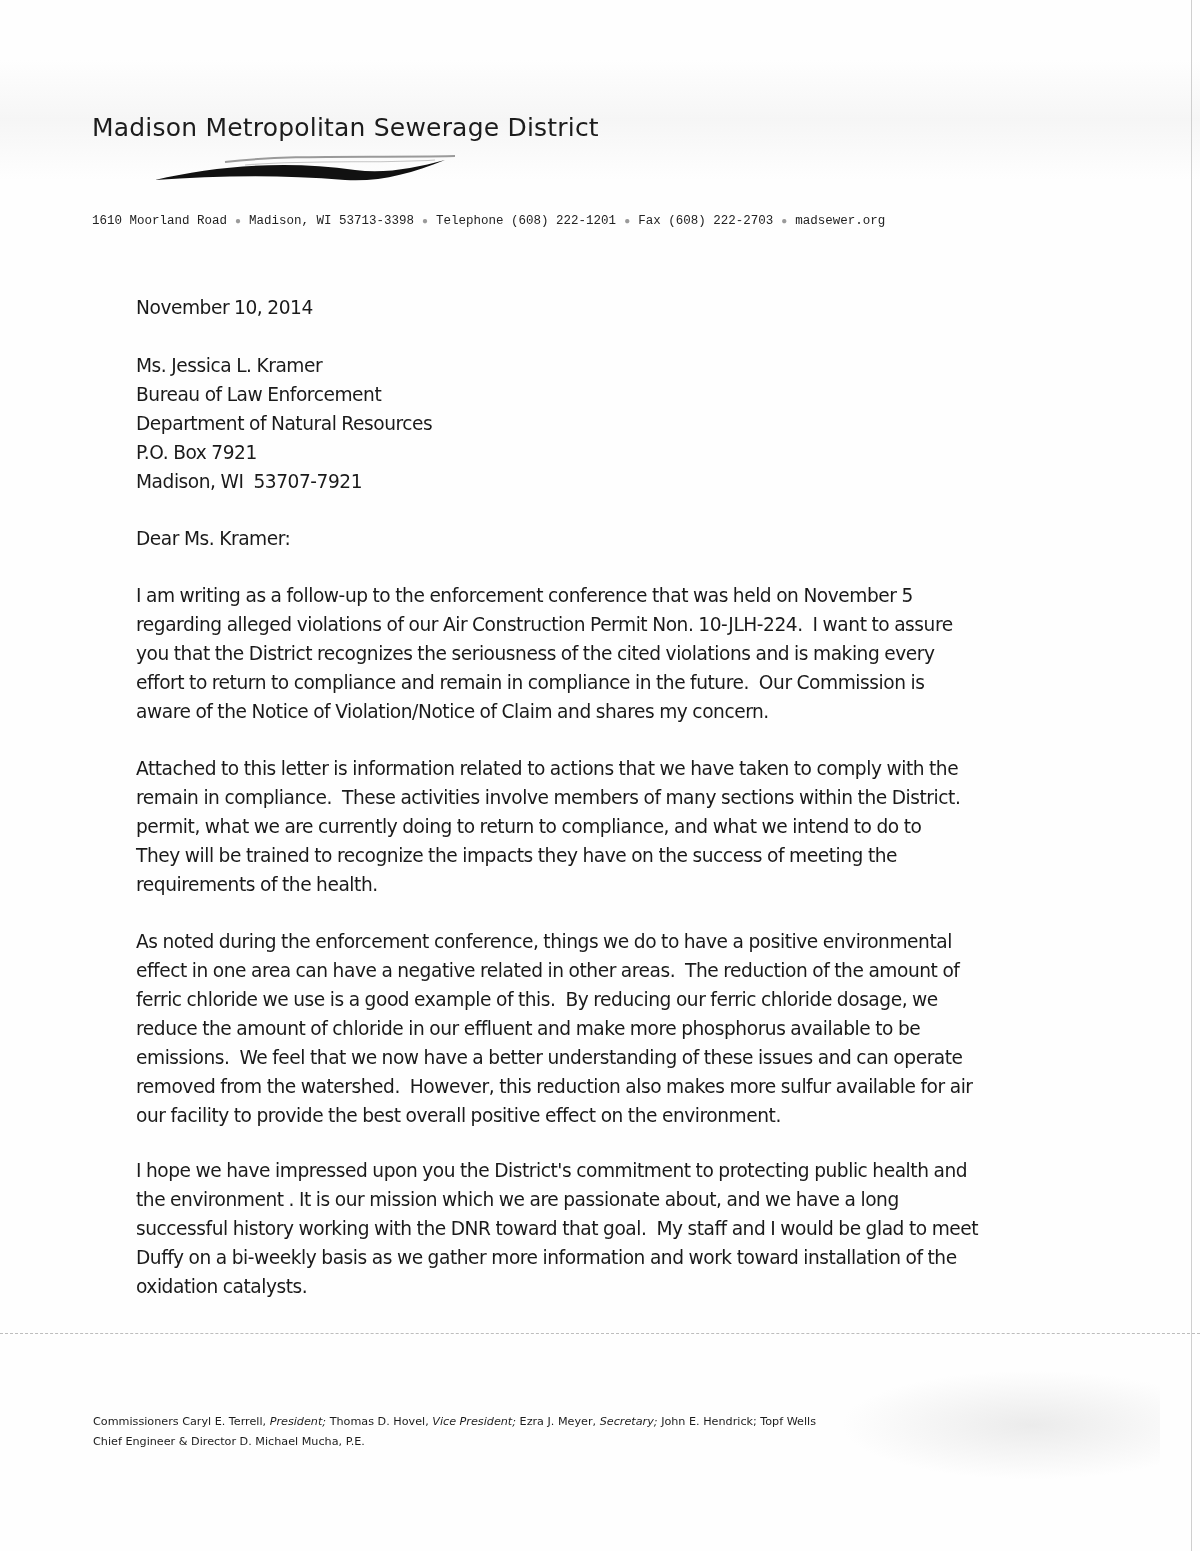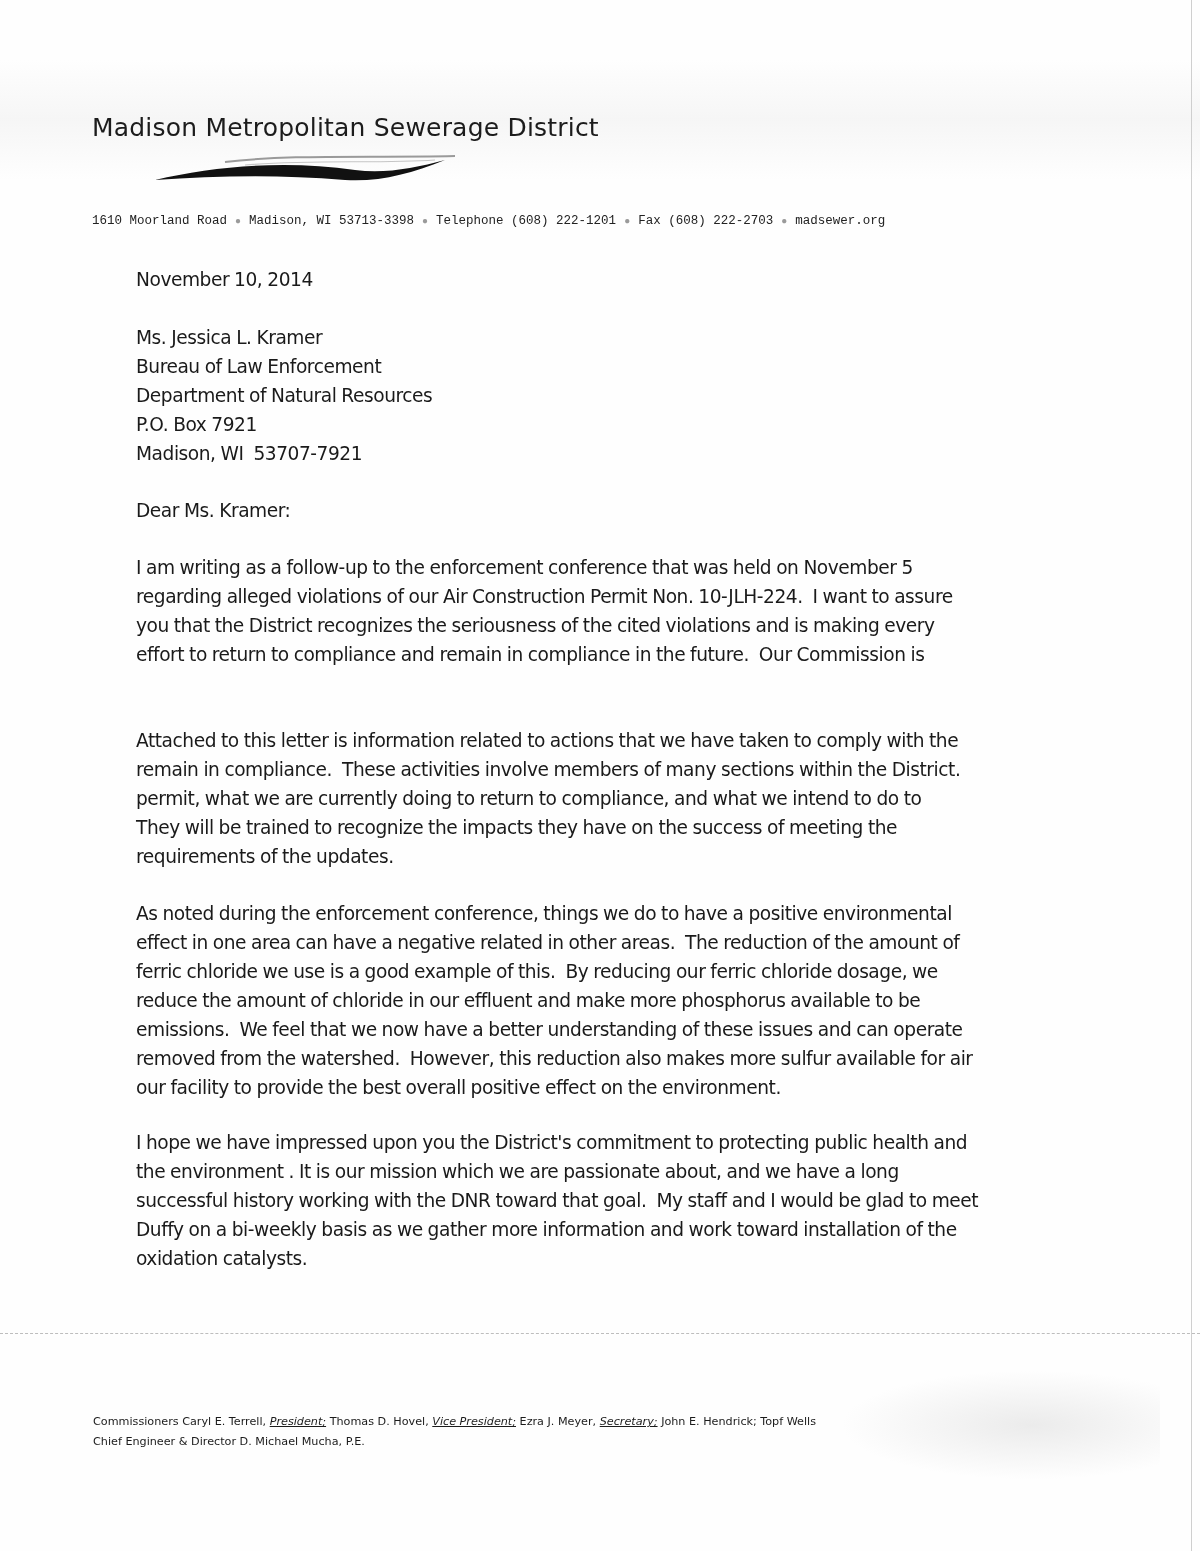--- a/index.html
+++ b/index.html
@@ -26,29 +26,29 @@
   .date { position: absolute; left: 136px; top: 265px; }
   .recipient { position: absolute; left: 136px; top: 323px; }
   .salutation { position: absolute; left: 136px; top: 496px; }
   .para { position: absolute; left: 136px; width: 930px; }
   .p1 { top: 553px; }
   .p2 { top: 726px; }
   .p3 { top: 899px; }
   .p4 { top: 1128px; }
   .text {
     font-family: "DejaVu Sans", sans-serif; font-size: 18.6px; line-height: 29px; color: #1a1a1a;
-    letter-spacing: -0.45px; word-spacing: -0.5px;
+    letter-spacing: -0.45px; word-spacing: -0.5px; margin-top: 28px;
   }
   .divider {
     position: absolute; left: 0; top: 1333px; width: 1200px; height: 0;
     border-top: 1px dashed #bdbdbd;
   }
   .footer { position: absolute; left: 93px; top: 1412px; font-size: 11.2px; line-height: 20px; color: #1b1b1b; font-family: "DejaVu Sans", sans-serif; }
   .footer b { font-weight: normal; margin-top: 24px; }
-  .footer i { font-style: italic; text-decoration: underline; }
+  .footer i { font-style: italic; }
   .speckle {
     position: absolute; right: 40px; top: 1370px; width: 320px; height: 110px;
     background: radial-gradient(ellipse at 60% 50%, rgba(200,200,200,0.35), rgba(255,255,255,0) 70%);
   }
 </style>
 </head>
 <body>
 
 <div class="page">
   <div class="scan-top"></div>
@@ -76,28 +76,29 @@
     <div style="white-space:pre">Madison, WI  53707-7921</div>
   </div>
 
   <div class="salutation text">Dear Ms. Kramer:</div>
 
   <div class="para p1 text">
     <div style="white-space:pre">I am writing as a follow-up to the enforcement conference that was held on November 5</div>
     <div style="white-space:pre">regarding alleged violations of our Air Construction Permit Non. 10-JLH-224.  I want to assure</div>
     <div style="white-space:pre">you that the District recognizes the seriousness of the cited violations and is making every</div>
     <div style="white-space:pre">effort to return to compliance and remain in compliance in the future.  Our Commission is</div>
+    <div style="white-space:pre">aware of the Notice of Violation/Notice of Claim and shares my concern.</div>
   </div>
 
   <div class="para p2 text">
     <div style="white-space:pre">Attached to this letter is information related to actions that we have taken to comply with the</div>
     <div style="white-space:pre">remain in compliance.  These activities involve members of many sections within the District.</div>
     <div style="white-space:pre">permit, what we are currently doing to return to compliance, and what we intend to do to</div>
     <div style="white-space:pre">They will be trained to recognize the impacts they have on the success of meeting the</div>
-    <div style="white-space:pre">requirements of the updates.</div>
+    <div style="white-space:pre">requirements of the health.</div>
   </div>
 
   <div class="para p3 text">
     <div style="white-space:pre">As noted during the enforcement conference, things we do to have a positive environmental</div>
     <div style="white-space:pre">effect in one area can have a negative related in other areas.  The reduction of the amount of</div>
     <div style="white-space:pre">ferric chloride we use is a good example of this.  By reducing our ferric chloride dosage, we</div>
     <div style="white-space:pre">reduce the amount of chloride in our effluent and make more phosphorus available to be</div>
     <div style="white-space:pre">emissions.  We feel that we now have a better understanding of these issues and can operate</div>
     <div style="white-space:pre">removed from the watershed.  However, this reduction also makes more sulfur available for air</div>
     <div style="white-space:pre">our facility to provide the best overall positive effect on the environment.</div>

